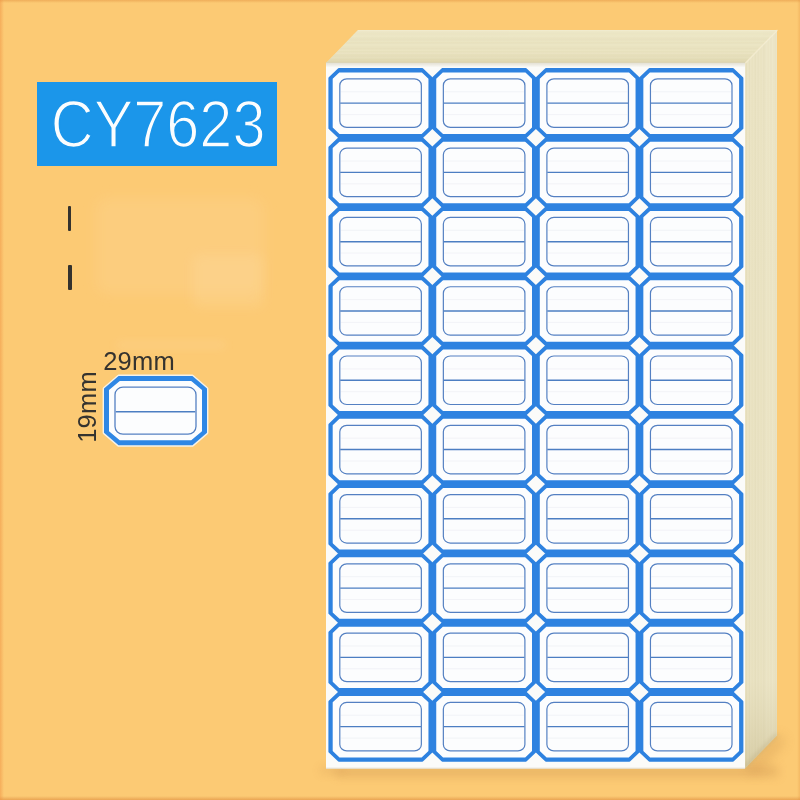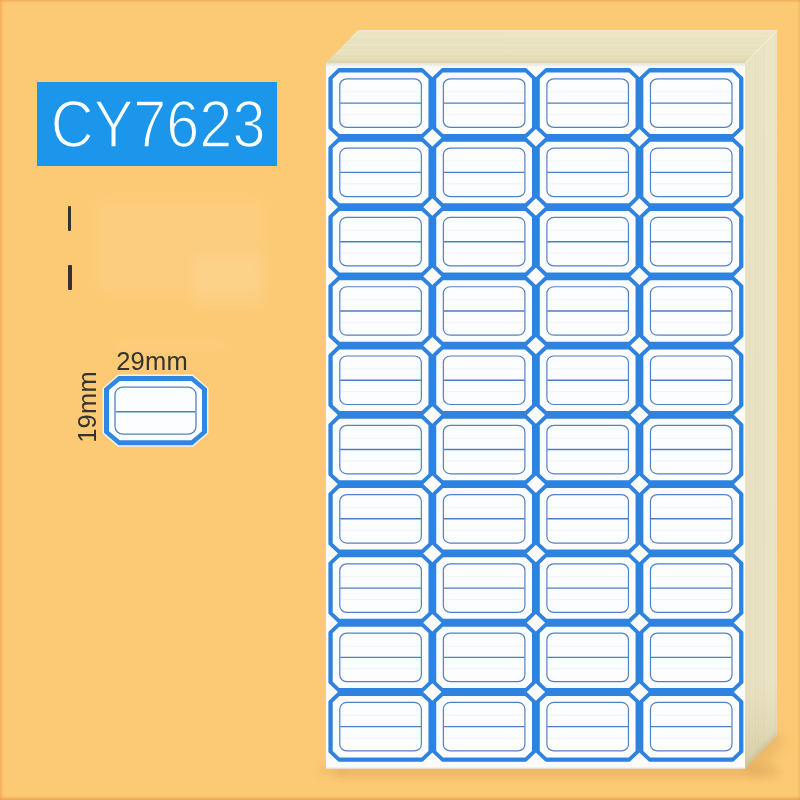--- a/index.html
+++ b/index.html
@@ -188,21 +188,21 @@
 <div class="abs" style="left:36.5px;top:82.3px;width:240.5px;height:83.6px;background:#1B96EA;"></div>
 
 <svg class="abs" style="left:36.5px;top:82.3px;" width="240.5" height="83.6" viewBox="0 0 240.5 83.6">
     <text x="134.6" y="65.3" transform="scale(0.90 1)" text-anchor="middle" font-family="Liberation Sans, sans-serif" font-size="66" fill="#FBFDFE" stroke="#1B96EA" stroke-width="1.6">CY7623</text>
   </svg>
 
 <div class="abs" style="left:67.5px;top:205.5px;width:3.6px;height:25px;background:#34322E;border-radius:1px;"></div>
 
 <div class="abs" style="left:68px;top:265px;width:3.6px;height:25px;background:#34322E;border-radius:1px;"></div>
 
-<div class="abs" style="left:101px;top:347px;width:102px;text-align:center;font-size:25.5px;letter-spacing:0.2px;color:#35332F;">29mm</div>
+<div class="abs" style="left:88px;top:347px;width:102px;text-align:center;font-size:25.5px;letter-spacing:0.2px;color:#35332F;">29mm</div>
 
 <div class="abs" style="left:86.5px;top:406.6px;width:0;height:0;">
     <div style="position:absolute;left:-60px;top:-15px;width:120px;height:30px;line-height:30px;text-align:center;font-size:25.5px;letter-spacing:0.2px;color:#35332F;transform:rotate(-90deg);">19mm</div>
   </div>
 
 <svg class="abs" style="left:102.2px;top:374.3px;filter:blur(0.4px);" width="107.0" height="73.3" viewBox="-2 -2 107.0 73.3">
     <path d="M14.80 0.80L88.20 0.80L102.20 12.80L102.20 56.50L88.20 68.50L14.80 68.50L0.80 56.50L0.80 12.80Z" fill="none" stroke="#F6F9FC" stroke-width="4.4" stroke-linejoin="round" opacity="0.85"></path>
     <path d="M14.80 0.80L88.20 0.80L102.20 12.80L102.20 56.50L88.20 68.50L14.80 68.50L0.80 56.50L0.80 12.80Z" fill="#2F87E5" stroke="#2F87E5" stroke-width="1.6" stroke-linejoin="round"></path>
     <path d="M16.00 5.80L87.00 5.80L97.20 14.40L97.20 54.90L87.00 63.50L16.00 63.50L5.80 54.90L5.80 14.40Z" fill="#FCFDFE" stroke="#FCFDFE" stroke-width="1.6" stroke-linejoin="round"></path>
     <rect x="11" y="11.2" width="81.00" height="46.90" rx="8" ry="7.5" fill="none" stroke="#5480C2" stroke-width="1.3"></rect>

